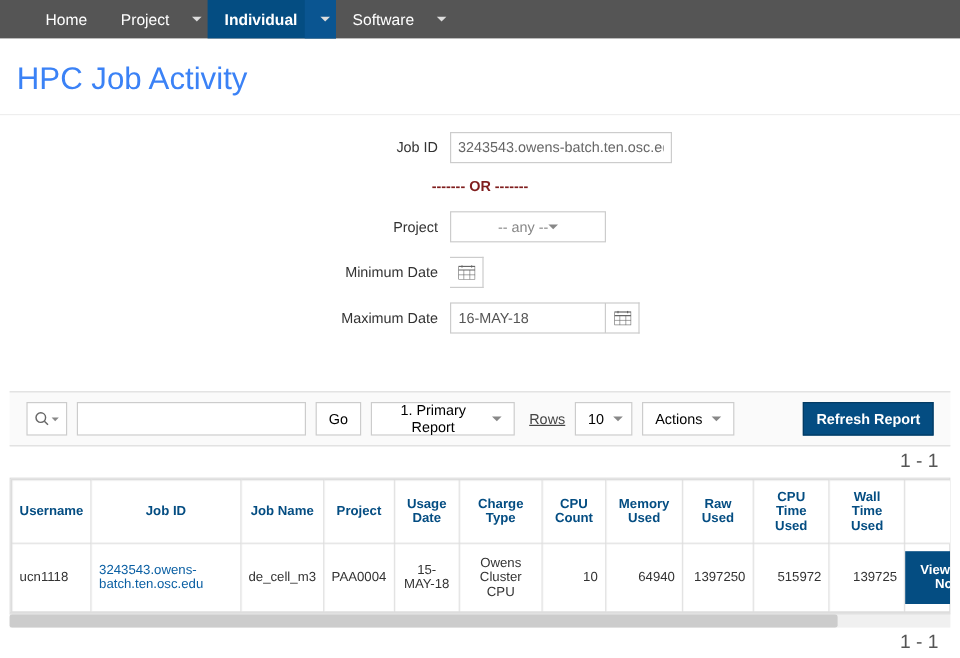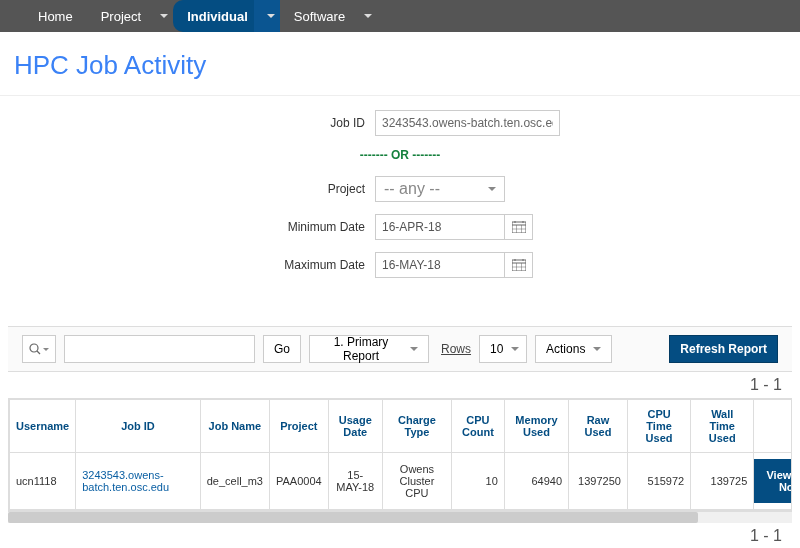--- a/index.html
+++ b/index.html
@@ -1,33 +1,33 @@
 <!DOCTYPE html>
 <html><head>
 <meta charset="utf-8">
 <style>
   * { box-sizing: border-box; margin: 0; padding: 0; }
   body { font-family: "Segoe UI", Arial, sans-serif; font-size: 13px; color: #333; background: #fff; width: 800px; }
   .navbar { background: #555; display: flex; height: 32px; padding-left: 24px; }
   .nav-item { padding: 0 14px; display: flex; align-items: center; color: #fff; font-size: 13px; cursor: pointer; }
-  .nav-item.active { background: #044d82; font-weight: 600; border-radius: 10px; }
+  .nav-item.active { background: #044d82; font-weight: 600; }
   .nav-caret { margin-left: 8px; width: 0; height: 0; border-left: 4px solid transparent; border-right: 4px solid transparent; border-top: 4px solid #ddd; }
   .nav-item.active .nav-caret-box { background:#0a5591; }
   .nav-caret-box { width:26px; height:32px; display:flex; align-items:center; justify-content:center; margin-left:6px; margin-right:-14px; }
   .page-title { font-size: 26px; font-weight: 400; color: #3b82f6; padding: 18px 14px 14px; border-bottom: 1px solid #eee; }
   .filters { padding: 14px 10px 10px; }
   .filter-row { display: flex; align-items: center; margin-bottom: 12px; }
   .filter-label { width: 365px; text-align: right; padding-right: 10px; font-size: 12px; color: #333; }
   .filter-input { height: 26px; border: 1px solid #ccc; padding: 0 6px; font-size: 12px; color: #666; }
   .filter-input.jobid { width: 185px; }
   .filter-input.date { width: 130px; color:#555;}
   .date-btn { width: 28px; height: 26px; border: 1px solid #ccc; border-left: none; display:flex; align-items:center; justify-content:center; cursor:pointer; background:#fff;}
   .date-btn svg { width:14px; height:12px; }
-  .select-box { width: 130px; height: 26px; border:1px solid #ccc; display:flex; align-items:center; justify-content:space-between; padding:0 8px; color:#888; font-size:16px; cursor:pointer;}
-  .or-row { text-align:center; font-size:12px; font-weight:bold; color:#15803d; margin:4px 0 14px; }
+  .select-box { width: 130px; height: 26px; border:1px solid #ccc; display:flex; align-items:center; justify-content:center; padding:0 8px; color:#888; font-size:12px; cursor:pointer;}
+  .or-row { text-align:center; font-size:12px; font-weight:bold; color:#7f1d1d; margin:4px 0 14px; }
   
   .report-bar { display:flex; align-items:center; padding: 8px 14px; border-top:1px solid #ddd; border-bottom:1px solid #ddd; background:#fafafa; gap:8px; margin:26px 8px 0; }
   .search-dd { width:34px; height:28px; border:1px solid #ccc; background:#fff; display:flex; align-items:center; justify-content:center; cursor:pointer;}
   .search-inp { flex: 0 0 190px; height:28px; border:1px solid #ccc; padding:0 6px; }
   .btn { height:28px; border:1px solid #ccc; background:#fff; padding:0 10px; font-size:12px; cursor:pointer; display:flex; align-items:center; }
   .btn .caret { margin-left:8px; border-left:4px solid transparent; border-right:4px solid transparent; border-top:4px solid #888; }
   .rows-label { font-size:12px; color:#444; margin-left:4px;text-decoration:underline; }
   .spacer { flex:1; }
   .btn-primary { background:#044d82; color:#fff; border:1px solid #033b63; font-weight:700; }
   .range { text-align:right; font-size:16px; color:#555; padding:4px 18px; }
@@ -81,21 +81,20 @@
   <div class="or-row">-------  OR  -------</div>
   <div class="filter-row">
     <div class="filter-label">Project</div>
     <div class="select-box">
       <span>-- any --</span>
       <span style="border-left:4px solid transparent;border-right:4px solid transparent;border-top:4px solid #888;"></span>
     </div>
   </div>
   <div class="filter-row">
     <div class="filter-label">Minimum Date</div>
-    <input class="filter-input date" value="16-APR-18" style="">
     <div class="date-btn">
       <svg viewBox="0 0 14 12">
           <rect x="0" y="1" width="14" height="11" fill="none" stroke="#666"></rect>
           <line x1="0" y1="4" x2="14" y2="4" stroke="#666"></line>
           <line x1="3" y1="0" x2="3" y2="2" stroke="#666"></line>
           <line x1="11" y1="0" x2="11" y2="2" stroke="#666"></line>
           <line x1="4.5" y1="4" x2="4.5" y2="12" stroke="#666" stroke-width="0.5"></line>
           <line x1="9.5" y1="4" x2="9.5" y2="12" stroke="#666" stroke-width="0.5"></line>
           <line x1="0" y1="8" x2="14" y2="8" stroke="#666" stroke-width="0.5"></line>
         </svg>

